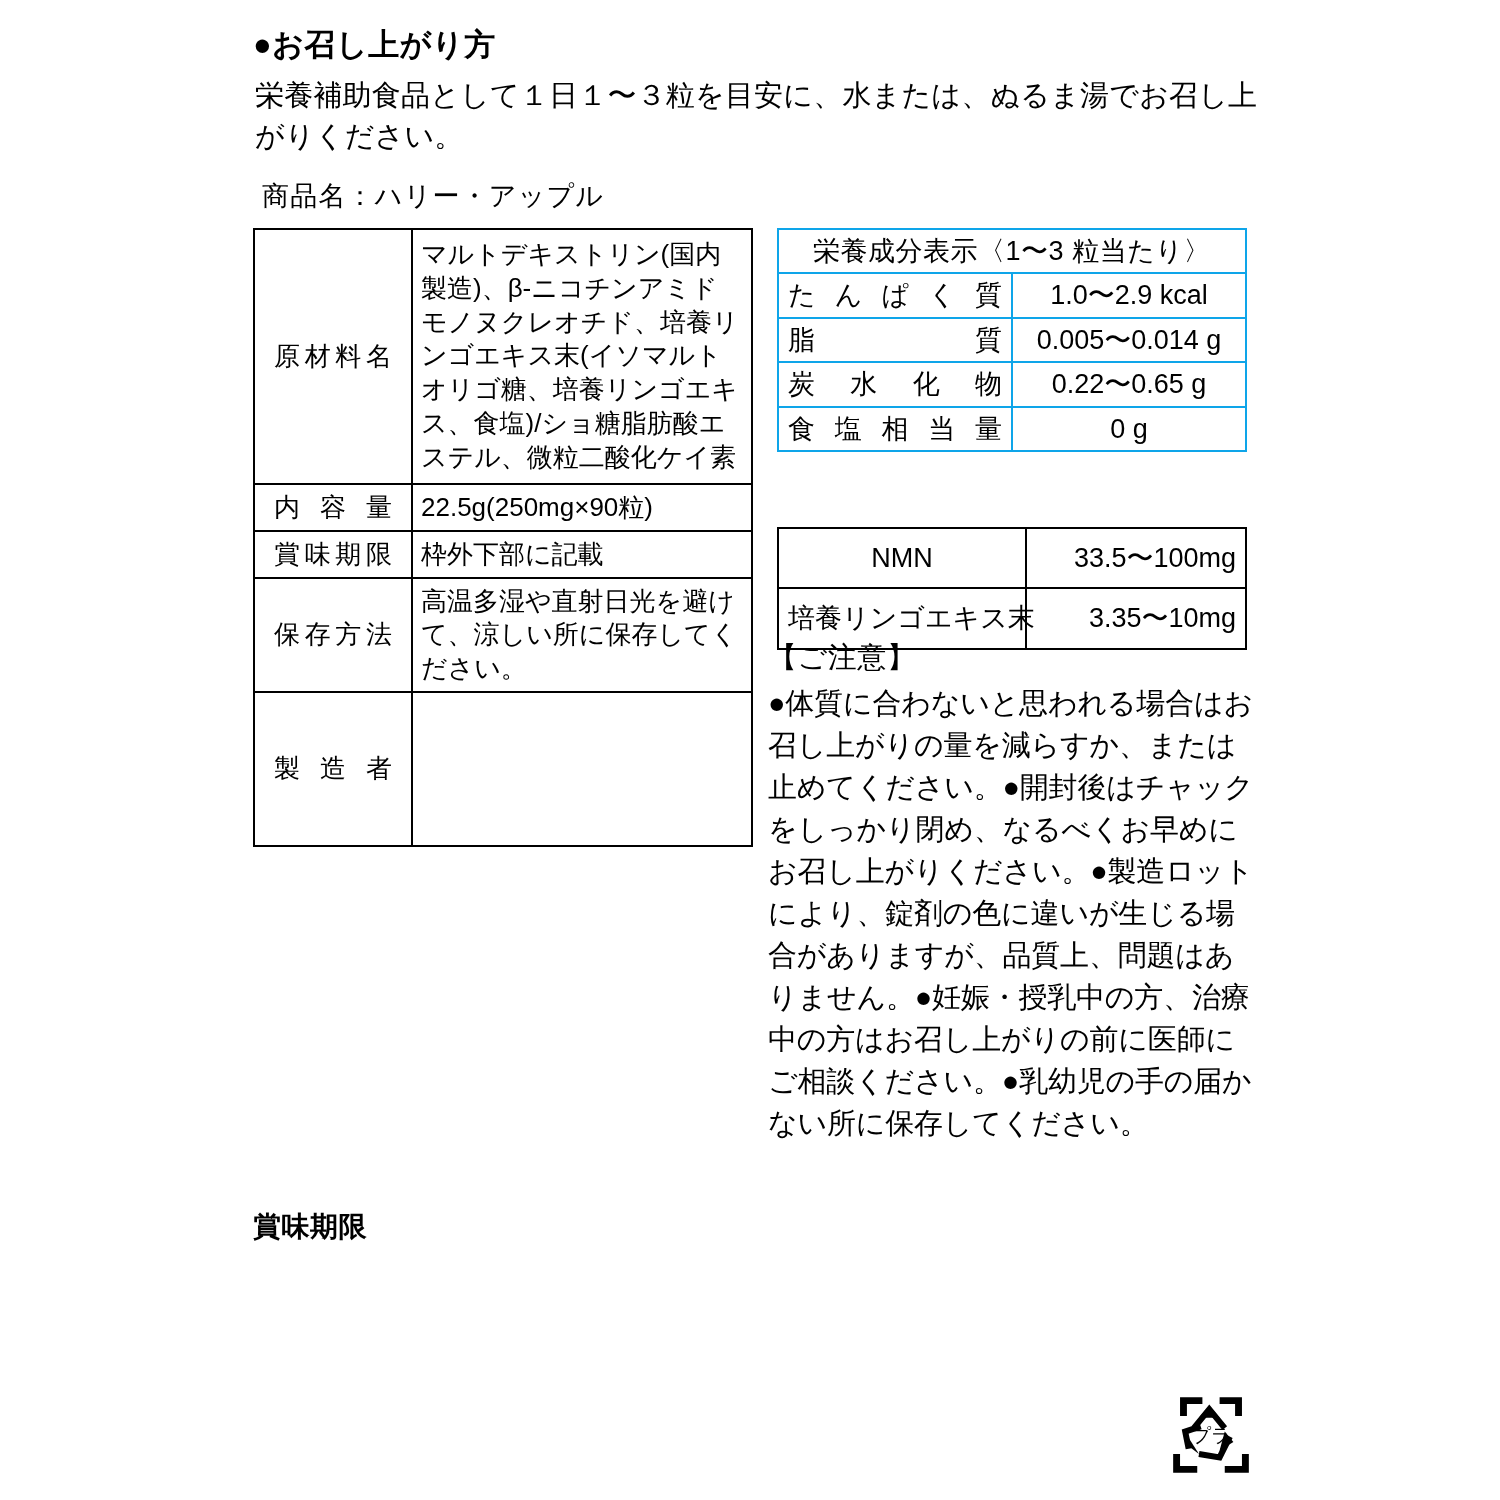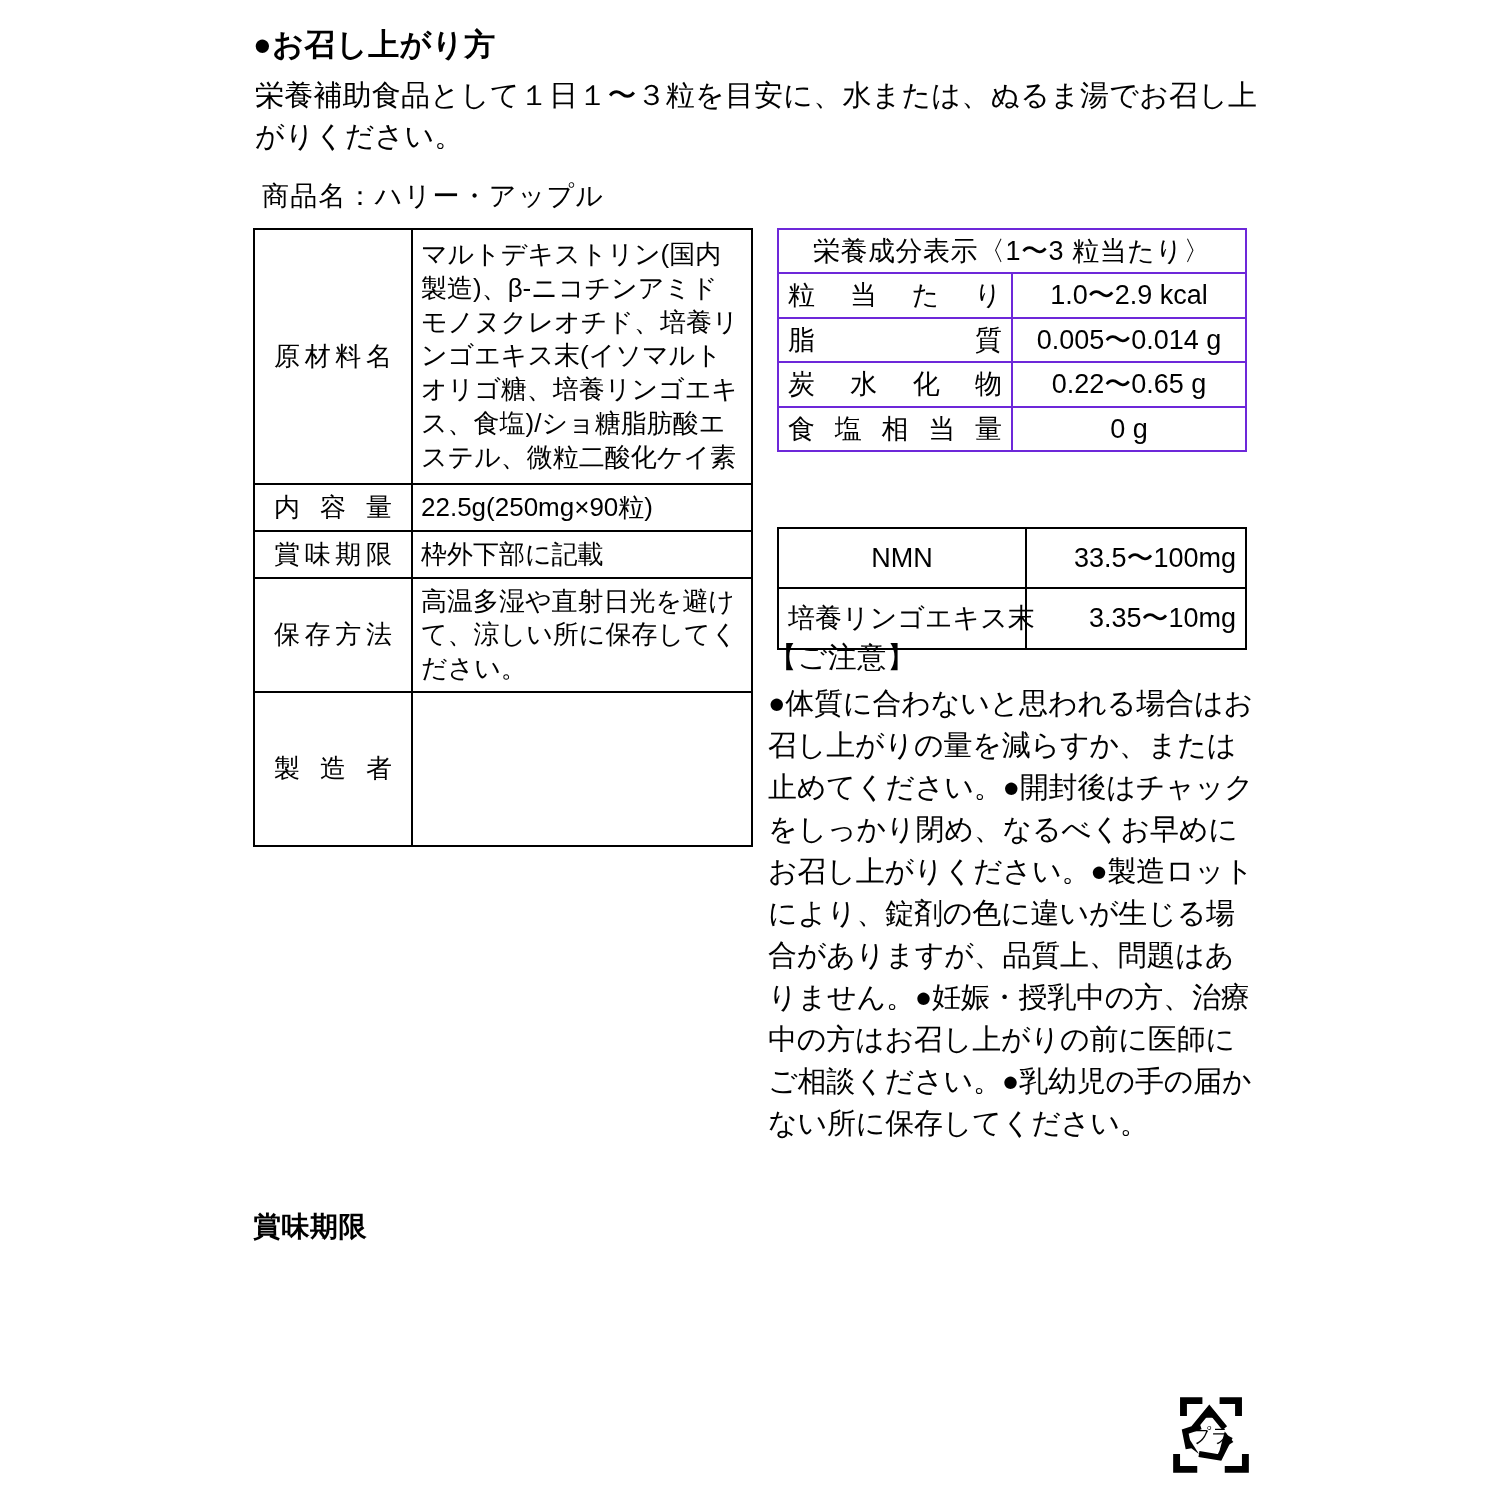--- a/index.html
+++ b/index.html
@@ -87,21 +87,21 @@
   
   .nutri-table {
     position: absolute;
     left: 777px;
     top: 228px;
     width: 470px;
     border-collapse: collapse;
     table-layout: fixed;
   }
   .nutri-table td {
-    border: 2px solid #6d28d9;
+    border: 2px solid #0ea5e9;
     font-size: 27px;
     padding: 5px 9px;
     line-height: 1.2;
     white-space: nowrap;
   }
   .nutri-table td.head {
     text-align: center;
     letter-spacing: 0.5px;
     font-size: 27px;
   }
@@ -218,21 +218,21 @@
     </tr>
   </tbody>
     </table>
 
   <table class="nutri-table">
     <tbody>
         <tr>
       <td class="head" colspan="2">栄養成分表示〈1〜3 粒当たり〉</td>
     </tr>
     <tr>
-      <td class="nlabel">粒当たり</td>
+      <td class="nlabel">たんぱく質</td>
       <td class="nvalue">1.0〜2.9 kcal</td>
     </tr>
     <tr>
       <td class="nlabel">脂　　　質</td>
       <td class="nvalue">0.005〜0.014 g</td>
     </tr>
     <tr>
       <td class="nlabel">炭水化物</td>
       <td class="nvalue">0.22〜0.65 g</td>
     </tr>

